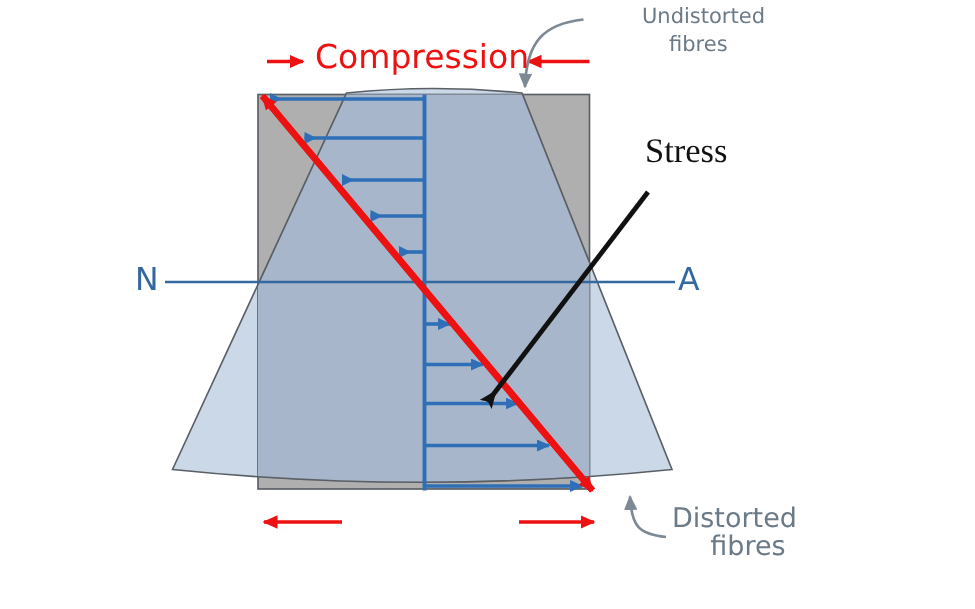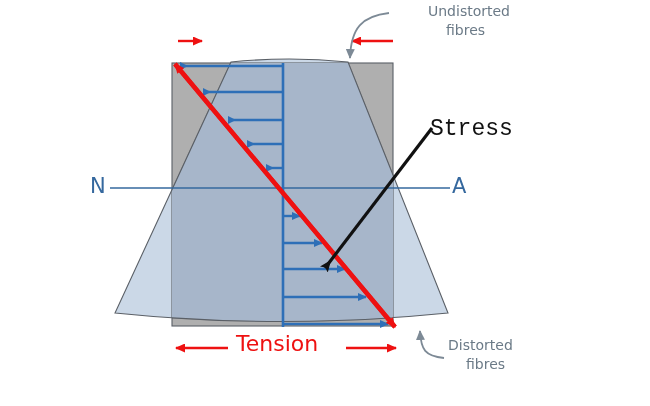--- a/index.html
+++ b/index.html
@@ -26,34 +26,35 @@
   .lbl-undistorted{
     left:396px;top:2px;
     font-size:14px;color:#6b7a87;
     font-family:"DejaVu Sans", sans-serif;
     line-height:19px;
     margin-left:32px;
   }
   .lbl-undistorted .l2{display:block;margin-left:18px;}
   .lbl-distorted{
     left:448px;top:336px;
-    font-size:14px;color:#6b7a87;
+    font-size:18px;color:#6b7a87;
     font-family:"DejaVu Sans", sans-serif;
     line-height:19px;
+    text-align:center;
   }
   .lbl-distorted .l2{display:block;margin-left:18px;}
   .lbl-small-beam{
     left:197px;top:377px;
     font-size:15px;color:#6b7a87;
     font-family:"DejaVu Sans", sans-serif;
   }
   .lbl-stress{
-    left:430px;top:116px;
+    left:430px;top:88px;
     font-size:23px;color:#111111;
-    font-family:Liberation Mono, monospace;
+    font-family:Liberation Serif, serif;
   }
   .lbl-n{
     left:90px;top:174px;
     font-size:21px;color:#35689e;
     font-family:"DejaVu Sans", sans-serif;
   }
   .lbl-a{
     left:452px;top:174px;
     font-size:21px;color:#35689e;
     font-family:"DejaVu Sans", sans-serif;
@@ -145,22 +146,22 @@
     <g>
       <path d="M444,358 C425,356 421,350 420,331" fill="none" stroke="#7d8a96" stroke-width="1.8" marker-end="url(#ar-gray)"></path>
     </g>
 
     <g>
       <line x1="432" y1="128" x2="325" y2="268" stroke="#111111" stroke-width="3.2" marker-end="url(#ar-black)"></line>
     </g>
 
   </svg>
 
+  <div class="txt lbl-compression">Compression</div>
 
-  <div class="txt lbl-tension">Tension</div>
 
   <div class="txt lbl-stress">Stress</div>
 
   <div class="txt lbl-n">N</div>
 
   <div class="txt lbl-a">A</div>
 
   <div class="txt lbl-undistorted">
     <span>Undistorted</span>
     <span class="l2">fibres</span>

